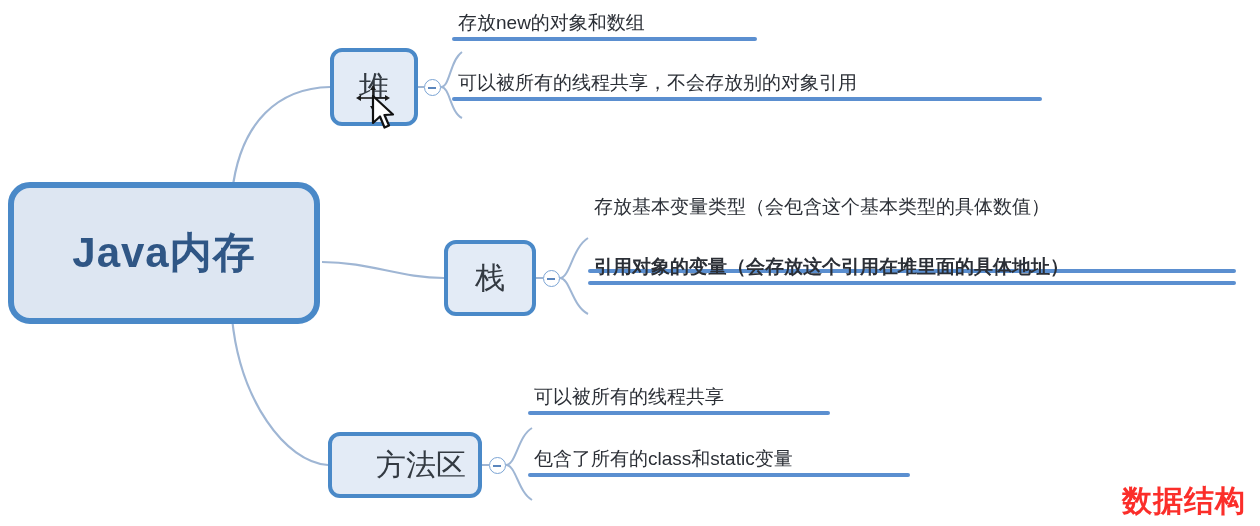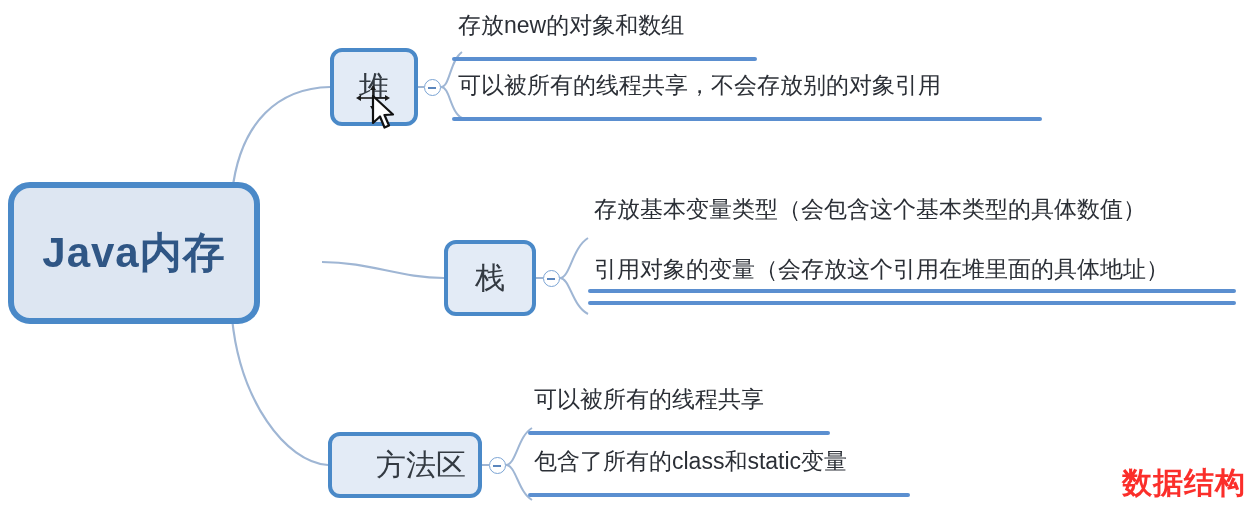--- a/index.html
+++ b/index.html
@@ -40,21 +40,21 @@
     white-space: nowrap;
   }
   .node-inner {
     display: block;
     line-height: 1;
   }
 
   #node-root {
     left: 8px;
     top: 182px;
-    width: 252px;
+    width: 312px;
     height: 142px;
     border-radius: 22px;
     border-width: 6px;
   }
   #node-root .node-inner {
     font-size: 42px;
     font-weight: bold;
     letter-spacing: 1px;
     color: #2f5685;
   }
@@ -98,45 +98,45 @@
 
   
   .leaf {
     position: absolute;
     box-sizing: border-box;
     display: flex;
     flex-direction: column;
     justify-content: flex-end;
   }
   .leaf-text {
-    font-size: 23px;
+    font-size: 19px;
     line-height: 1.15;
     color: #2b2f36;
     white-space: nowrap;
-    padding: 0 6px 19px 6px;
+    padding: 0 6px 3px 6px;
   }
   .leaf-rule {
     height: 4px;
     background: #5b8fd0;
     border-radius: 2px;
     width: 100%;
   }
 
   #leaf-heap-1   { left: 452px; top: 12px;  width: 305px; }
   #leaf-heap-2   { left: 452px; top: 72px;  width: 590px; justify-content: flex-end; }
   #leaf-stack-1  { left: 588px; top: 196px; width: 648px; gap: 48px; }
-  #leaf-stack-2  { left: 588px; top: 256px; width: 648px; }
+  #leaf-stack-2  { left: 588px; top: 256px; width: 648px; font-weight: bold; }
   #leaf-method-1 { left: 528px; top: 386px; width: 302px; }
   #leaf-method-2 { left: 528px; top: 448px; width: 382px; }
 
   
   #watermark {
     position: absolute;
     right: 14px;
-    bottom: 22px;
+    bottom: 4px;
     font-size: 30px;
     font-weight: bold;
     color: #fb2e2a;
     white-space: nowrap;
     letter-spacing: 1px;
   }
 
   
   #cursor {
     position: absolute;

